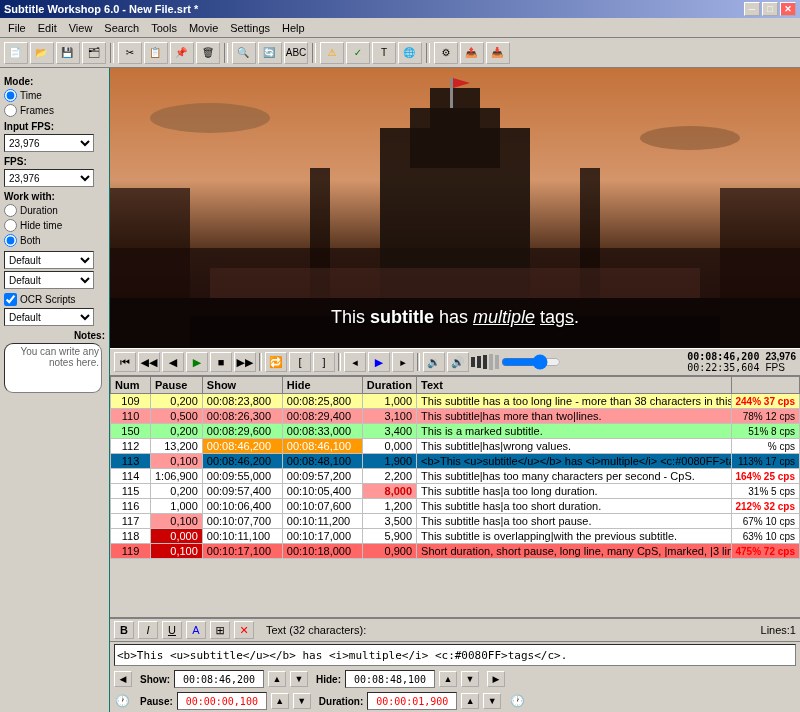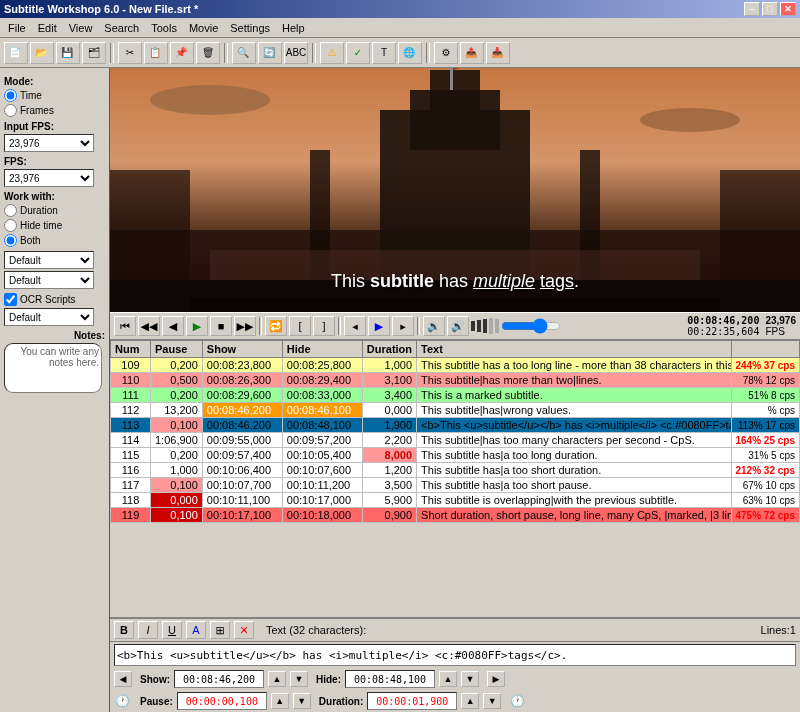--- a/index.html
+++ b/index.html
@@ -30,21 +30,21 @@
     .radio-group label { display: flex; align-items: center; gap: 3px; cursor: pointer; }
     select.small-select { width: 90px; height: 18px; font-size: 10px; border: 1px inset #808080; background: white; }
     .checkbox-label { display: flex; align-items: center; gap: 3px; cursor: pointer; }
     .notes-area { font-size: 10px; text-align: right; }
     .notes-box { width: 98px; height: 50px; border: 1px inset #808080; background: white; padding: 2px; font-size: 10px; color: #666; }
     
     
     .right-panel { flex: 1; display: flex; flex-direction: column; overflow: hidden; }
     
     
-    .video-area { height: 244px; background: #1a1a1a; position: relative; overflow: hidden; flex-shrink: 0; }
+    .video-area { height: 280px; background: #1a1a1a; position: relative; overflow: hidden; flex-shrink: 0; }
     .subtitle-overlay { position: absolute; bottom: 20px; left: 50%; transform: translateX(-50%); text-align: center; color: white; font-size: 18px; font-weight: normal; text-shadow: 1px 1px 2px black; white-space: nowrap; }
     .subtitle-overlay .bold-word { font-weight: bold; }
     .subtitle-overlay .italic-word { font-style: italic; }
     
     
     .transport-bar { background: #d4d0c8; border-bottom: 1px solid #808080; border-top: 1px solid #fff; padding: 2px 4px; display: flex; align-items: center; gap: 2px; flex-shrink: 0; }
     .transport-btn { width: 22px; height: 20px; background: #d4d0c8; border: 1px outset #fff; display: flex; align-items: center; justify-content: center; cursor: pointer; font-size: 11px; }
     .transport-sep { width: 3px; height: 18px; border-left: 1px solid #808080; border-right: 1px solid #fff; margin: 0 1px; }
     .timecode-display { margin-left: auto; text-align: right; font-size: 10px; font-family: monospace; }
     .volume-slider { width: 60px; height: 12px; }
@@ -326,21 +326,21 @@
             <td class="td-num">110</td>
             <td class="td-pause">0,500</td>
             <td class="td-show">00:08:26,300</td>
             <td class="td-hide">00:08:29,400</td>
             <td class="td-dur">3,100</td>
             <td class="td-text">This subtitle|has more than two|lines.</td>
             <td class="td-cps">78%&nbsp;12 cps</td>
           </tr>
 
           <tr class="row-green">
-            <td class="td-num">111</td>
+            <td class="td-num">150</td>
             <td class="td-pause">0,200</td>
             <td class="td-show">00:08:29,600</td>
             <td class="td-hide">00:08:33,000</td>
             <td class="td-dur">3,400</td>
             <td class="td-text">This is a marked subtitle.</td>
             <td class="td-cps">51%&nbsp;8 cps</td>
           </tr>
 
           <tr style="background:white;">
             <td class="td-num">112</td>

